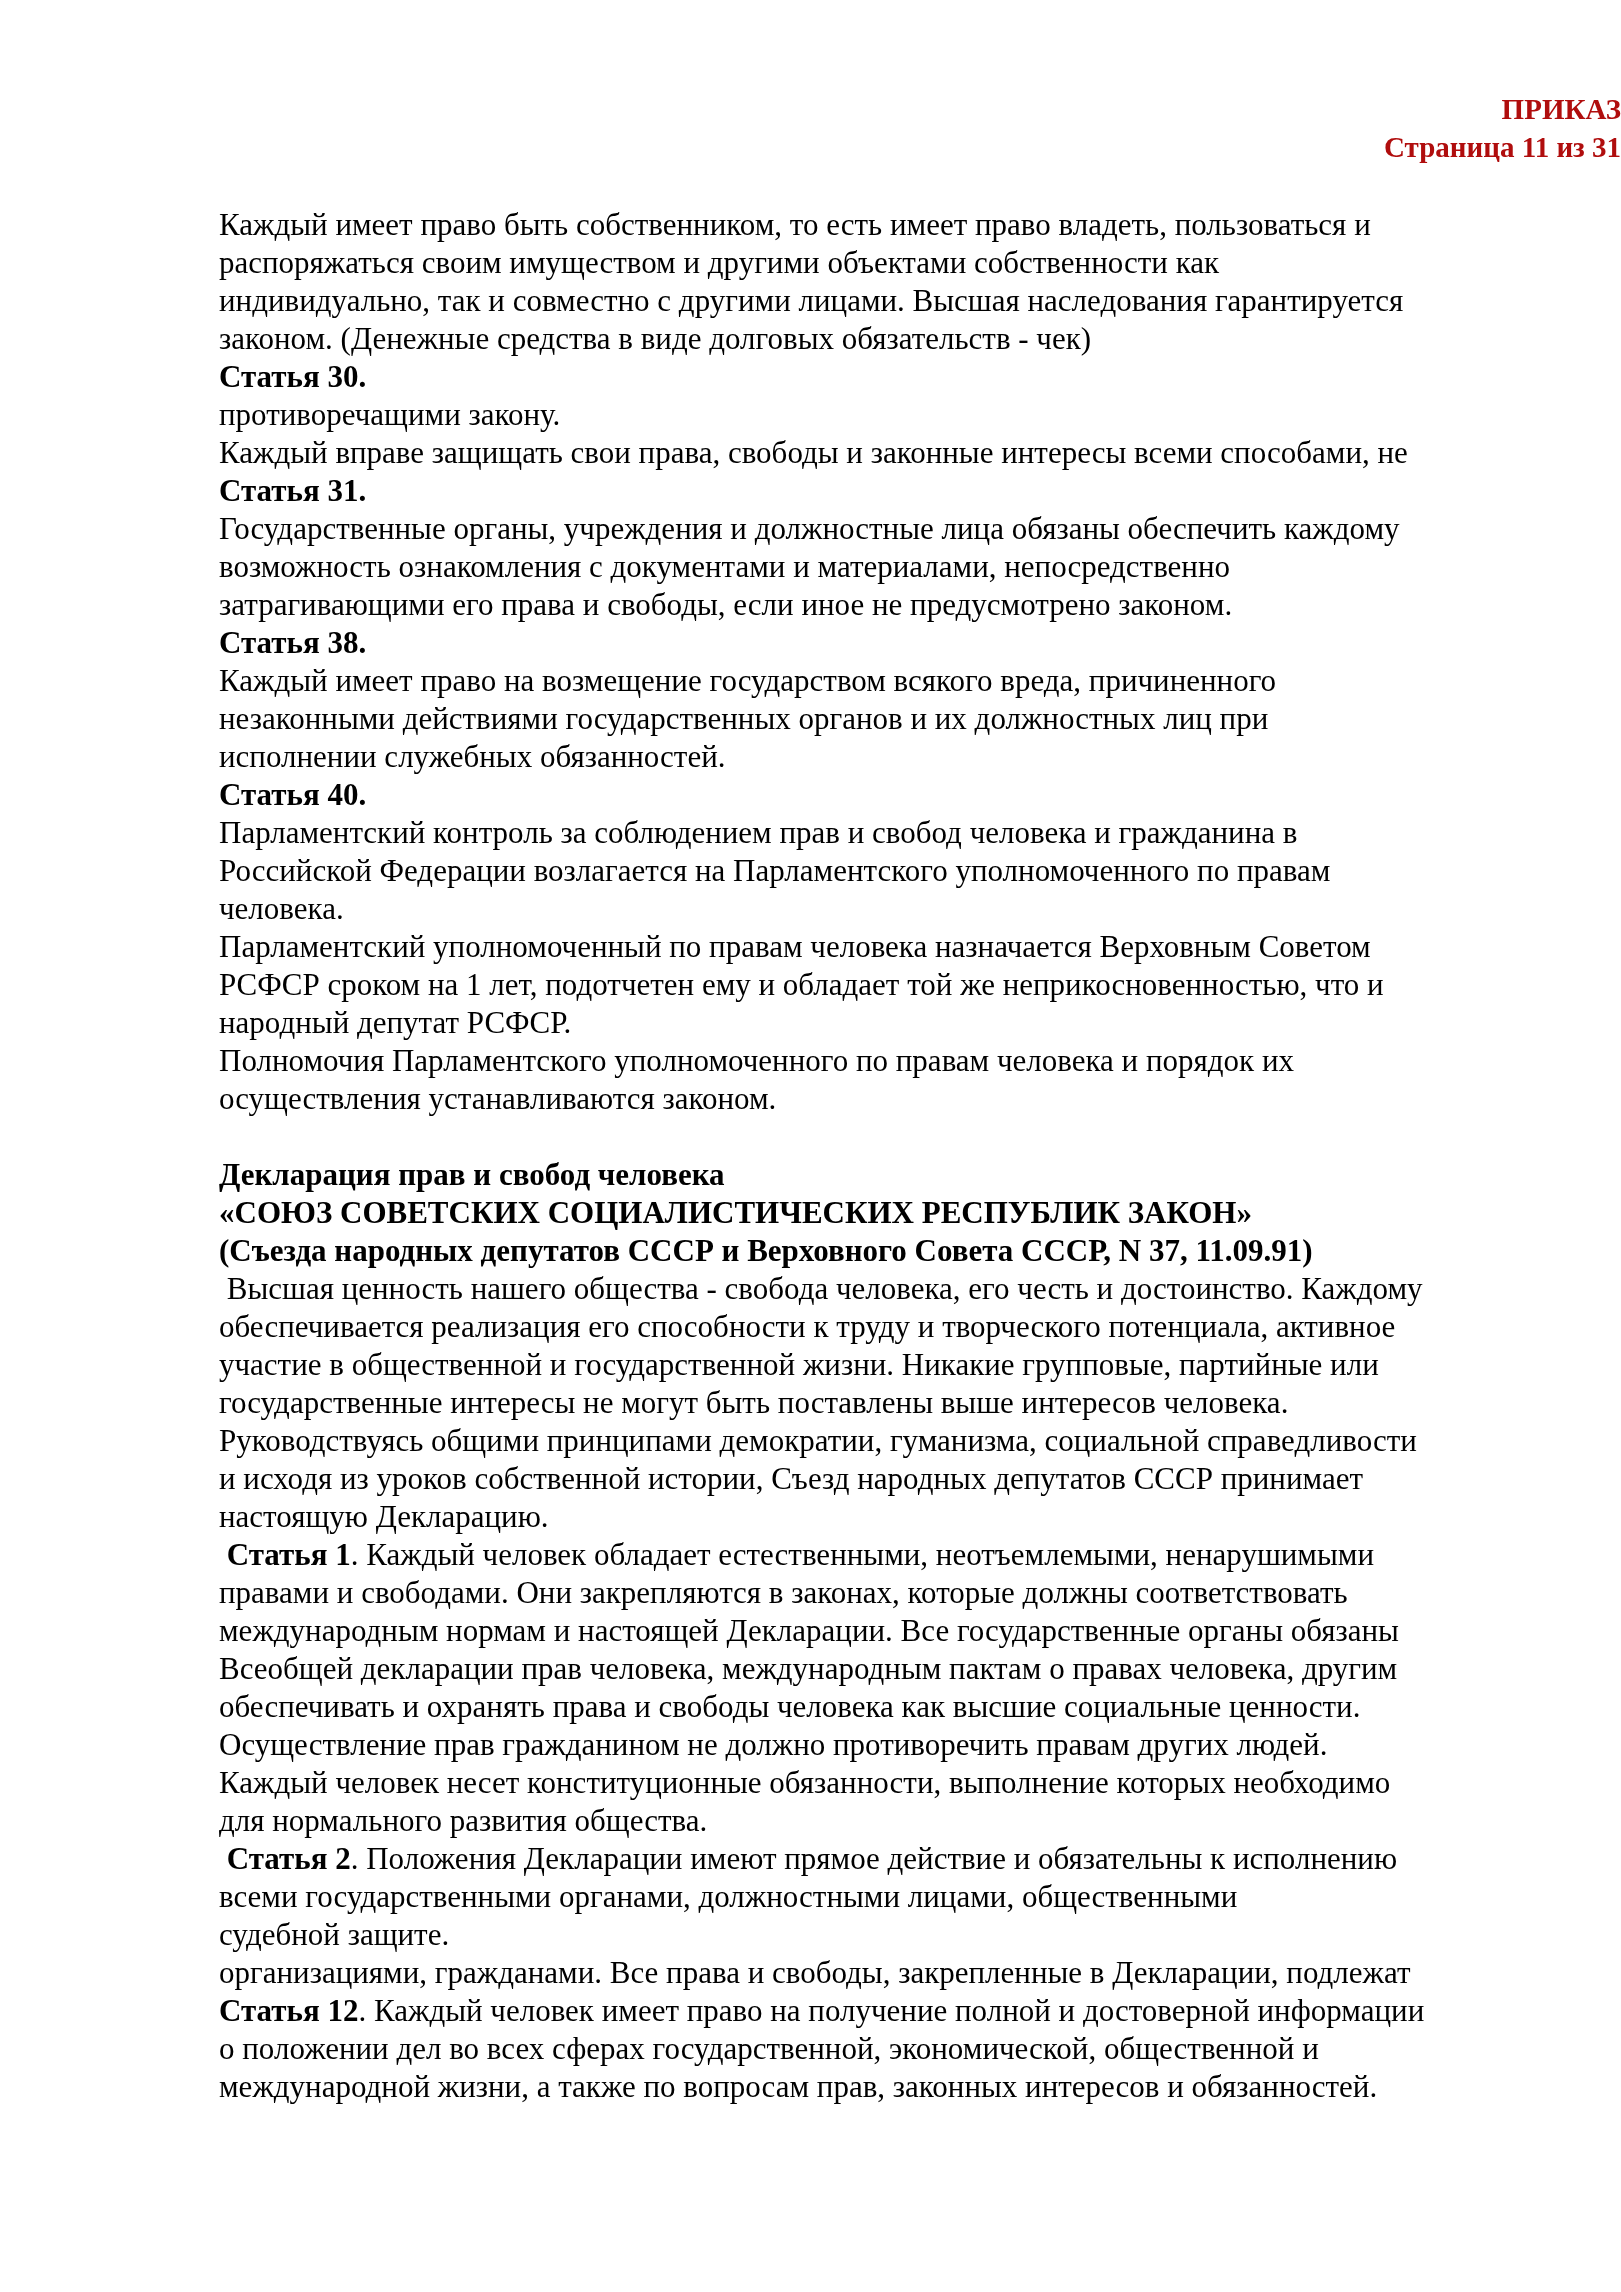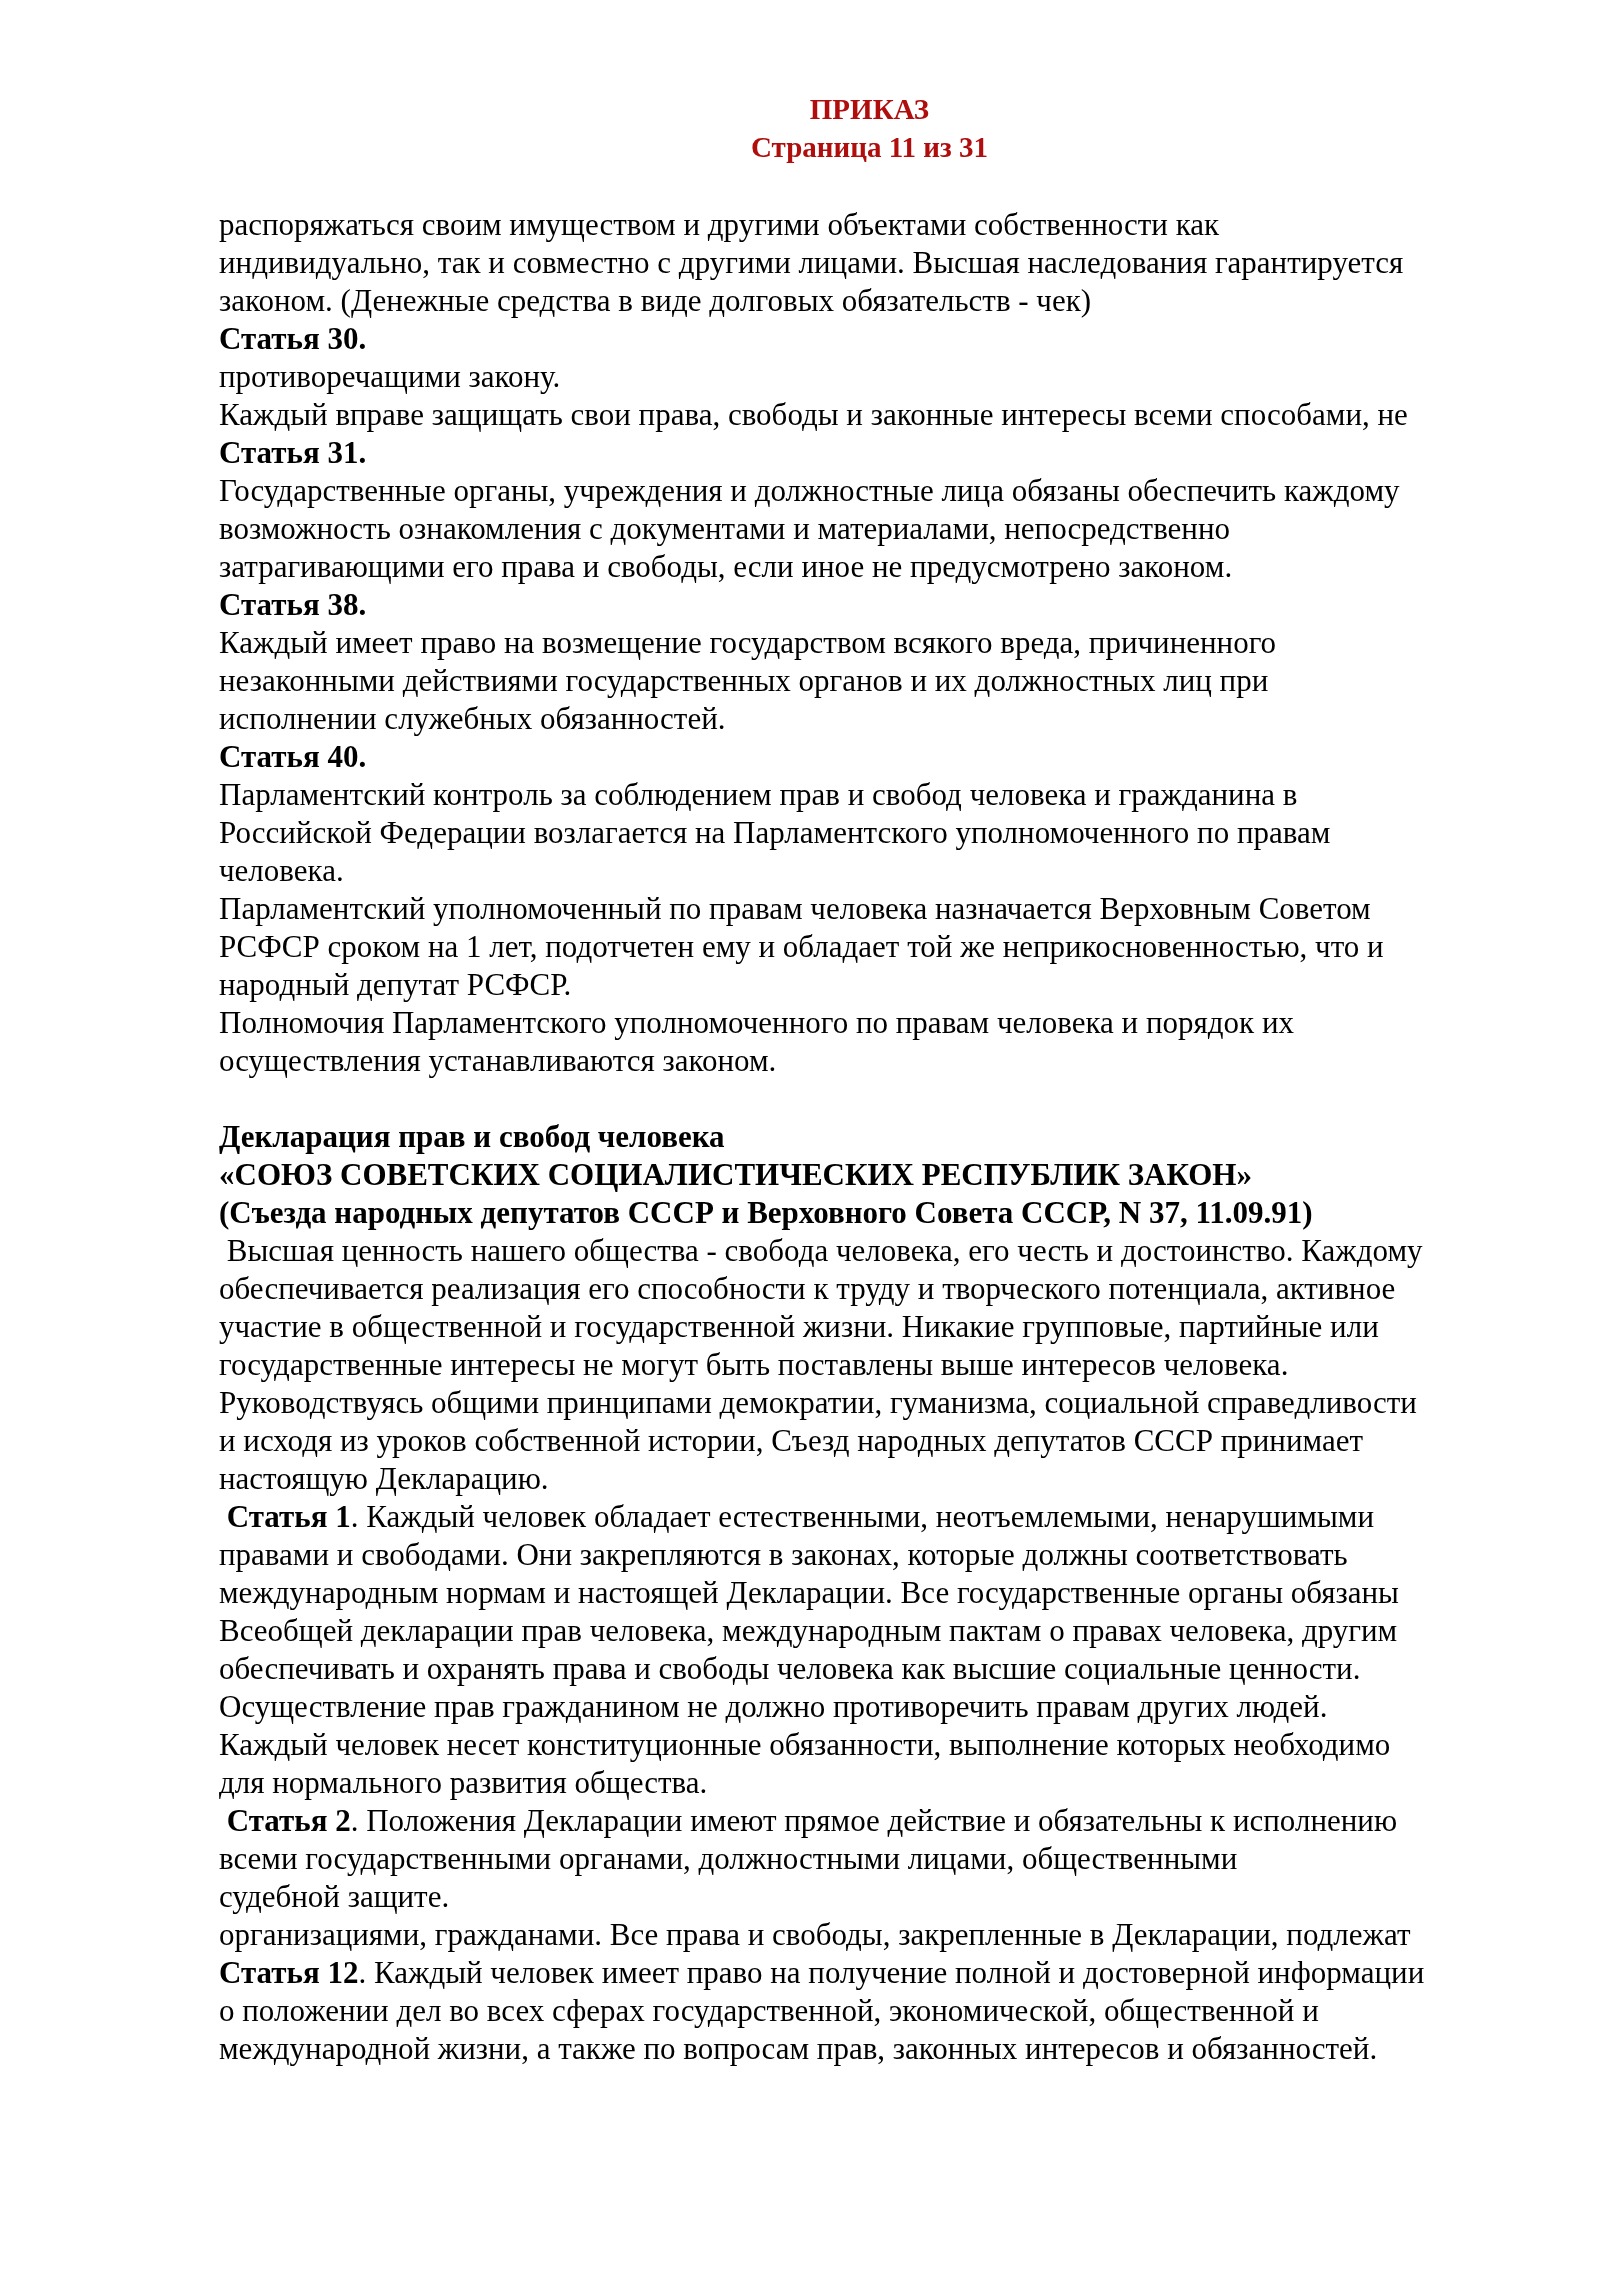--- a/index.html
+++ b/index.html
@@ -16,21 +16,21 @@
     overflow: hidden;
   }
   .page {
     position: relative;
     width: 1621px;
     height: 2293px;
     background: #ffffff;
   }
   .doc-header {
     margin: 93px 0 0 118px;
-    text-align: center;
+    text-align: right;
     color: #b00d0d;
     font-weight: bold;
     font-size: 29px;
     line-height: 32px;
   }
   .content {
     margin: 37px 39px 0 219px;
     font-size: 31px;
     line-height: 38px;
   }
@@ -46,20 +46,21 @@
 <body>
 
 <div class="page">
 
   <div class="doc-header">
     <div class="line">ПРИКАЗ</div>
     <div class="line">Страница 11 из 31</div>
   </div>
 
   <div class="content">
+    <div class="line">Каждый имеет право быть собственником, то есть имеет право владеть, пользоваться и</div>
     <div class="line">распоряжаться своим имуществом и другими объектами собственности как</div>
     <div class="line">индивидуально, так и совместно с другими лицами. Высшая наследования гарантируется</div>
     <div class="line">законом. (Денежные средства в виде долговых обязательств - чек)</div>
     <div class="line b">Статья 30.</div>
     <div class="line">противоречащими закону.</div>
     <div class="line">Каждый вправе защищать свои права, свободы и законные интересы всеми способами, не</div>
     <div class="line b">Статья 31.</div>
     <div class="line">Государственные органы, учреждения и должностные лица обязаны обеспечить каждому</div>
     <div class="line">возможность ознакомления с документами и материалами, непосредственно</div>
     <div class="line">затрагивающими его права и свободы, если иное не предусмотрено законом.</div>

